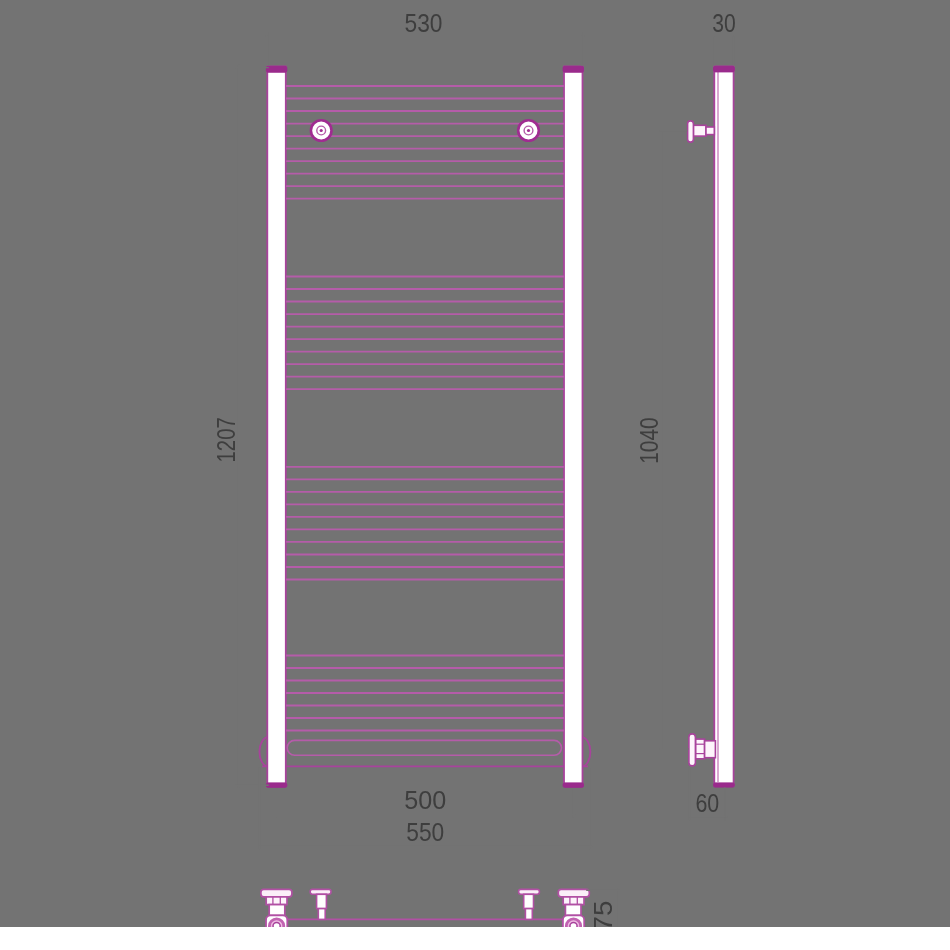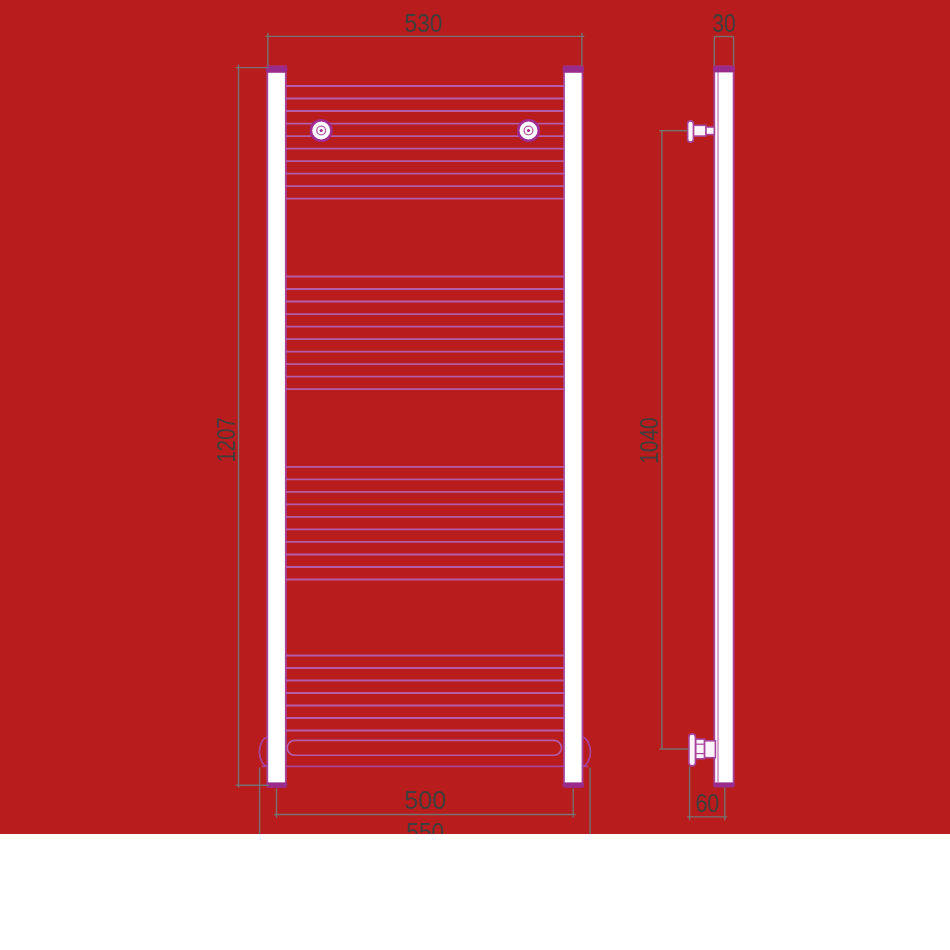--- a/index.html
+++ b/index.html
@@ -1,16 +1,16 @@
 <!DOCTYPE html>
 <html><head>
 <meta charset="utf-8">
 <style>
   html,body{margin:0;padding:0;background:#ffffff;}
-  #page{position:relative;width:950px;height:834px;background:#b91c1c;overflow:hidden;}
+  #page{position:relative;width:950px;height:927px;background:#737373;overflow:hidden;}
   svg{filter:blur(0.5px);}
   text{font-family:"Liberation Sans",sans-serif;fill:#3e3e3e;font-size:26px;}
 </style>
 </head>
 <body>
 
 <div id="page">
 <svg width="950" height="950" viewBox="0 0 950 950">
 <g fill="none" stroke-linecap="butt">
 

